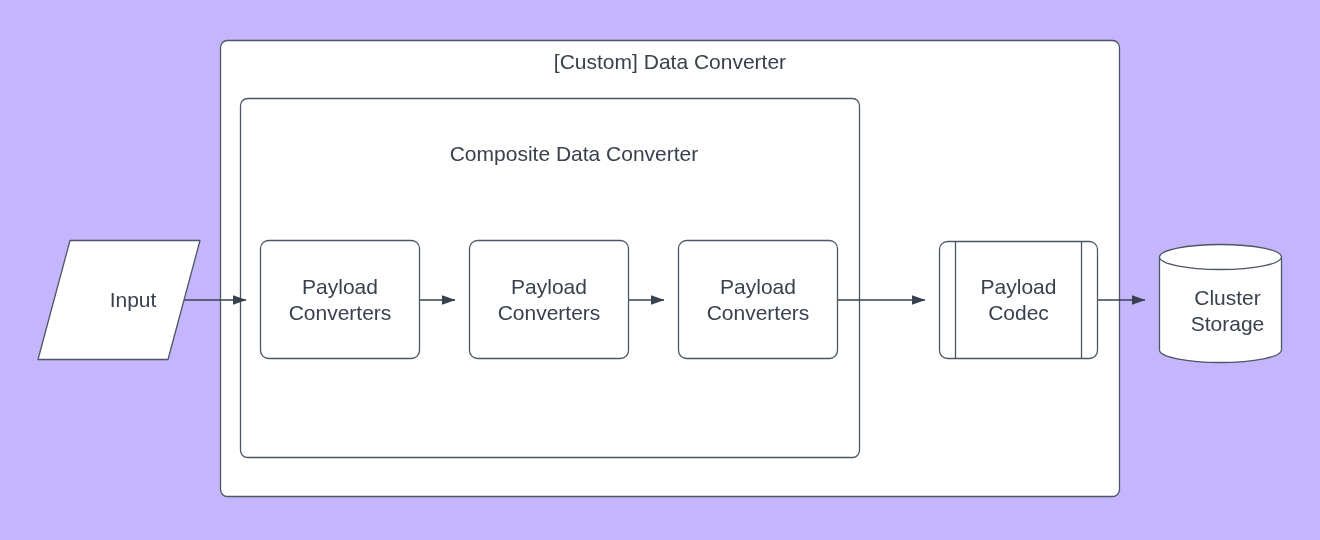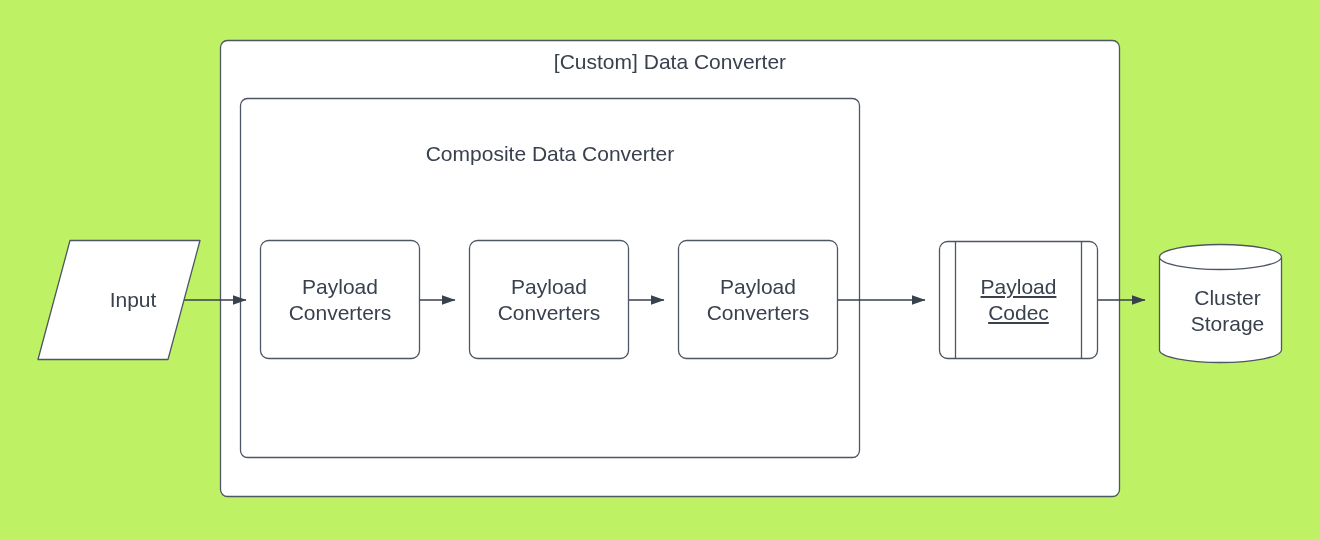--- a/index.html
+++ b/index.html
@@ -4,45 +4,45 @@
 <style>
   html, body {
     margin: 0;
     padding: 0;
     background: #ffffff;
   }
   .canvas {
     position: relative;
     width: 1320px;
     height: 540px;
-    background: #bef264;
+    background: #c4b5fd;
     font-family: "Liberation Sans", "DejaVu Sans", sans-serif;
     overflow: hidden;
   }
   .shapes {
     position: absolute;
     left: 0;
     top: 0;
   }
   .lbl {
     position: absolute;
     font-size: 21px;
     line-height: 26px;
     color: #39414e;
     text-align: center;
     white-space: normal;
     user-select: none;
   }
   .lbl-outer-title   { left: 220px; top: 49px;  width: 900px; }
-  .lbl-composite     { left: 240px; top: 141px; width: 620px; }
+  .lbl-composite     { left: 240px; top: 141px; width: 620px; padding-left: 24px; }
   .lbl-input         { left: 52px;  top: 287px; width: 162px; }
   .lbl-pc1           { left: 260px; top: 274px; width: 160px; }
   .lbl-pc2           { left: 469px; top: 274px; width: 160px; }
   .lbl-pc3           { left: 678px; top: 274px; width: 160px; }
-  .lbl-codec         { left: 955px; top: 274px; width: 127px; text-decoration: underline; }
+  .lbl-codec         { left: 955px; top: 274px; width: 127px; }
   .lbl-storage       { left: 1159px; top: 285px; width: 137px; }
 </style>
 </head>
 <body>
 
 <div class="canvas">
 
   <svg class="shapes" width="1320" height="540" viewBox="0 0 1320 540">
     <defs>
       <marker id="arrowhead" markerUnits="userSpaceOnUse" markerWidth="14" markerHeight="10" viewBox="0 0 14 10" refX="13.5" refY="5" orient="auto">

